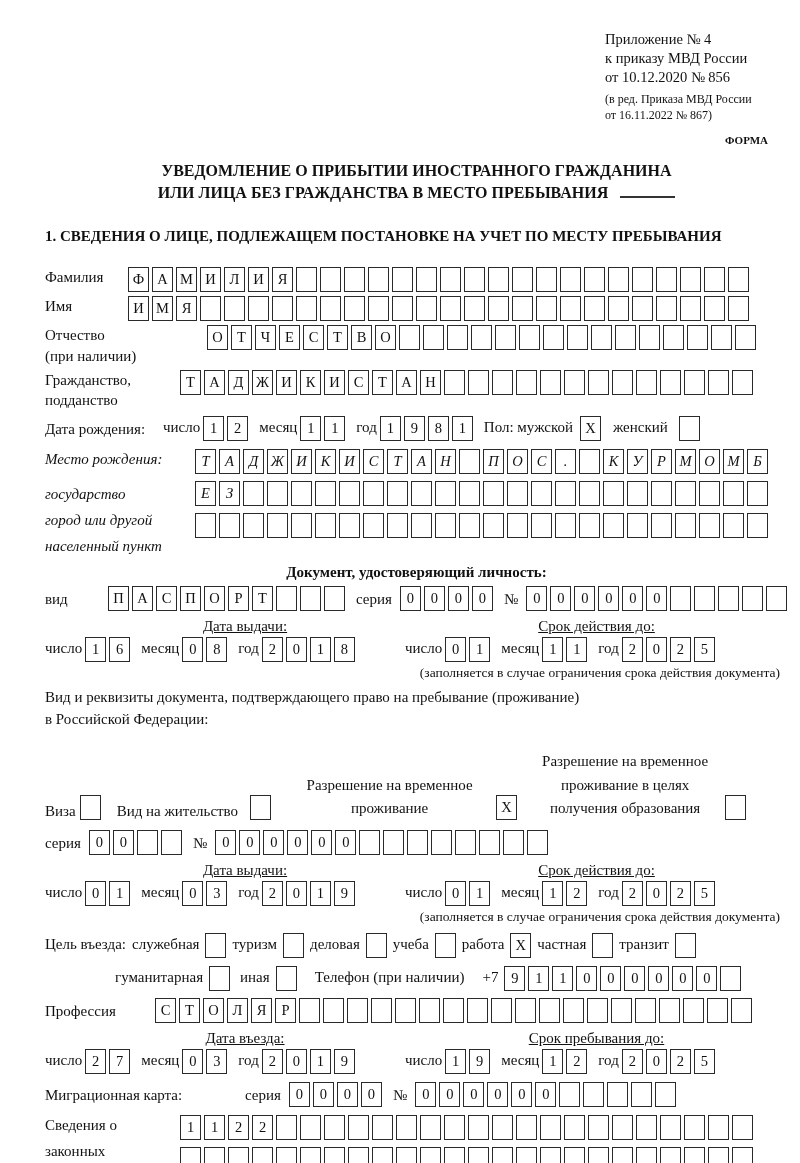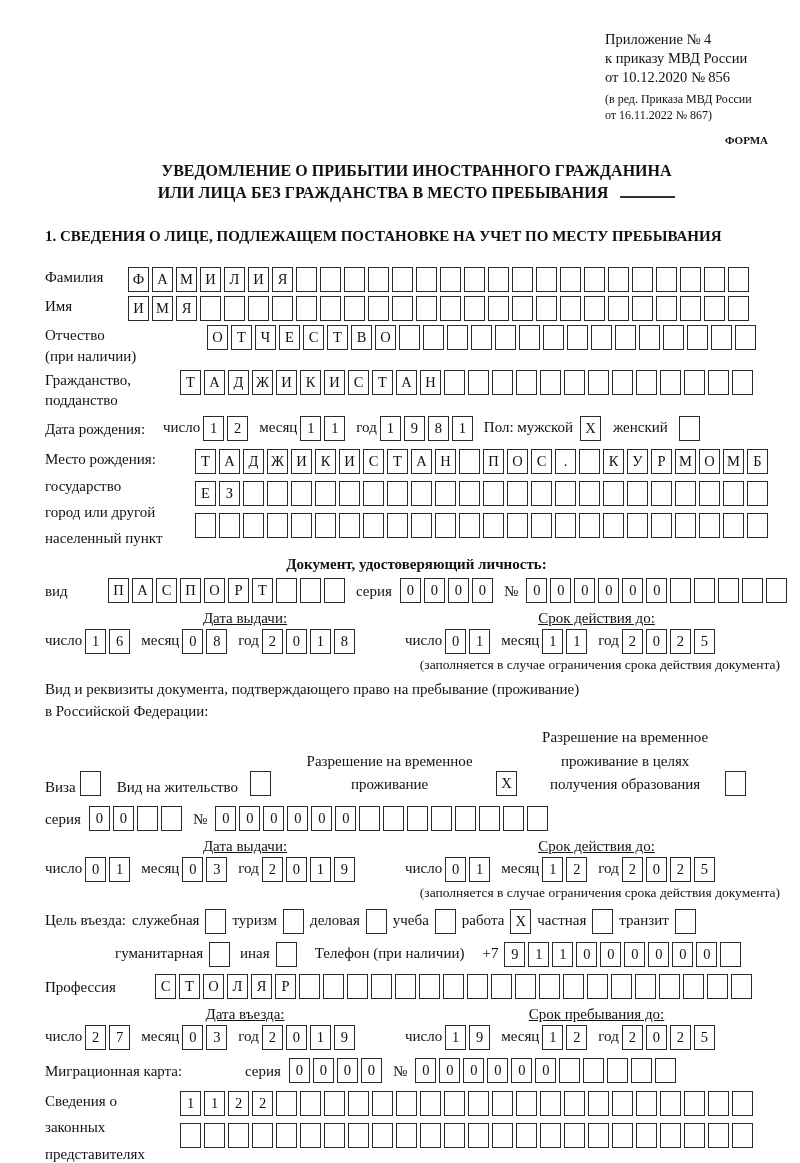--- a/index.html
+++ b/index.html
@@ -43,21 +43,21 @@
   .dhead .h1 { width:320px; margin-left:40px; text-align:center; }
   .dhead .h2 { flex:1; text-align:center; }
   .drow { display:flex; margin-top:2px; align-items:flex-start; }
   .dgrp { display:flex; align-items:flex-start; }
   .dgrp .t { margin:3px 3px 0 0; }
   .dleft { width:360px; }
   .note { text-align:right; font-size:13.5px; margin:3px 8px 0 0; }
 
   .opt-line { display:flex; align-items:flex-end; margin-top:6px; }
   .opt-center { text-align:center; line-height:1.55; }
-  .w200 { width:205px; } .w195 { width:192px; }
+  .w200 { width:205px; } .w195 { width:192px;margin-top:16px; }
 
   .purpose-row { display:flex; align-items:flex-start; margin-top:8px; }
   .purpose-row .pl { margin-top:3px; }
   .gap6 > * { margin-right:6px; }
 </style>
 </head>
 <body>
 
 <div class="page">
 
@@ -240,24 +240,24 @@
         </span>
       </div>
     <div class="dgrp sp12">
         <span class="t">женский</span>
       <span class="cells one sp8">
           <span class="cell"></span>
         </span>
       </div>
   </div>
 
-  <div class="frow" style="margin-top:8px;">
+  <div class="frow" style="margin-top:8px;font-style:italic;">
     <div class="lbl w150">
       <div>Место рождения:</div>
-      <div style="margin-top:6px;">государство</div>
+      <div style="margin-top:14px;">государство</div>
       <div style="margin-top:6px;">город или другой</div>
       <div style="margin-top:6px;">населенный пункт</div>
     </div>
     <div class="stack">
       <div class="cells">
           <span class="cell">Т</span>
           <span class="cell">А</span>
           <span class="cell">Д</span>
           <span class="cell">Ж</span>
           <span class="cell">И</span>

